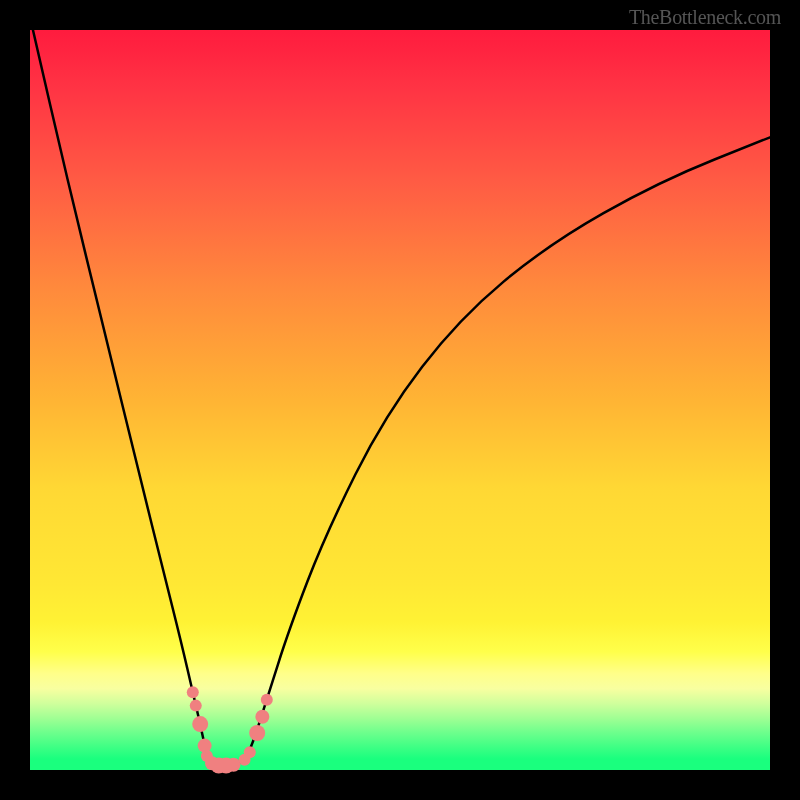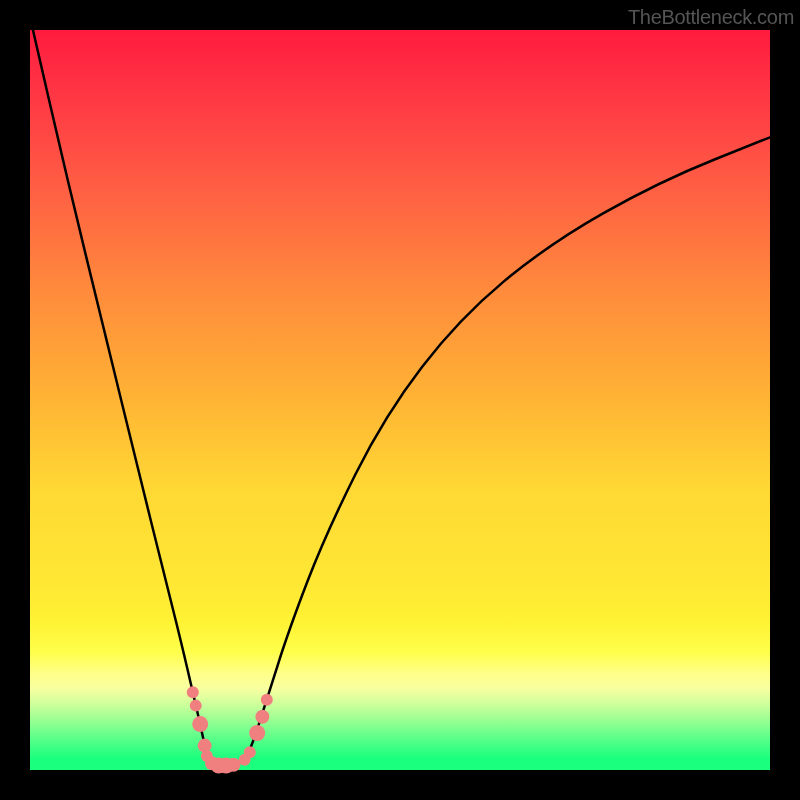--- a/index.html
+++ b/index.html
@@ -7,26 +7,27 @@
     width: 800px;
     height: 800px;
     background: #000;
     position: relative;
     overflow: hidden;
     font-family: Arial, Helvetica, sans-serif;
   }
   .watermark {
     position: absolute;
     top: 6px;
-    right: 6px;
+    right: 19px;
     color: #555;
     font-size: 20px;
     font-weight: 500;
     letter-spacing: -0.3px;
     z-index: 10;
+    font-family: Liberation Serif, serif;
   }
   .plot {
     position: absolute;
     left: 30px;
     top: 30px;
     width: 740px;
     height: 740px;
   }
   .gradient {
     position: absolute;

